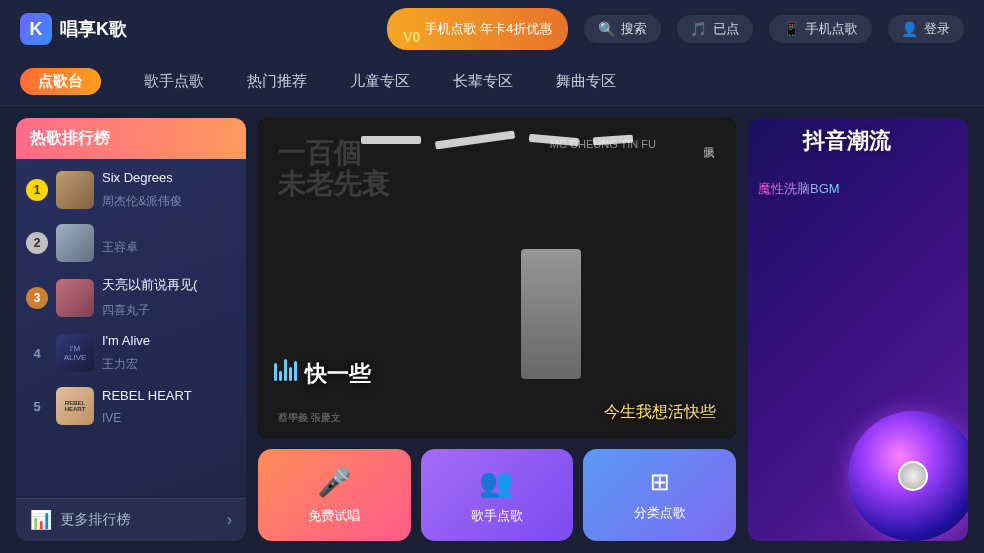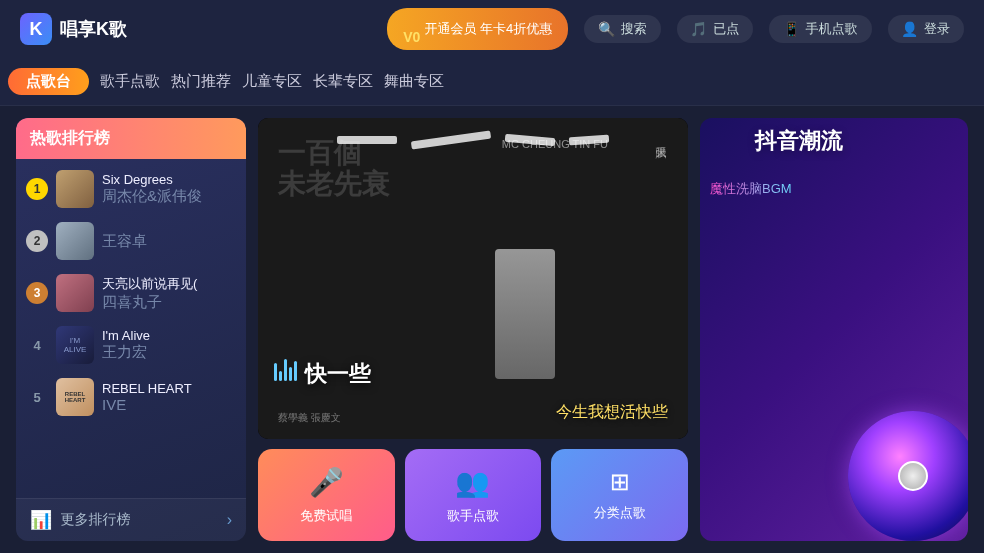--- a/index.html
+++ b/index.html
@@ -59,25 +59,25 @@
       cursor: pointer;
     }
     .header-icon {
       font-size: 14px;
     }
 
     
     .nav {
       display: flex;
       align-items: center;
-      padding: 0 8px;
+      padding: 0 20px;
       height: 48px;
       background: #1e2440;
       border-bottom: 1px solid rgba(255,255,255,0.05);
-      gap: 11px;
+      gap: 43px;
     }
     .nav-item {
       font-size: 15px;
       color: #ccd;
       cursor: pointer;
       padding: 4px 0;
     }
     .nav-item.active {
       background: linear-gradient(90deg, #ff6b35, #ff9f1c);
       border-radius: 20px;
@@ -134,21 +134,21 @@
     .rank-2 { background: #c0c0c0; color: #333; }
     .rank-3 { background: #cd7f32; color: #fff; }
     .rank-n { background: transparent; color: #8899aa; font-size: 13px; }
     .thumb-placeholder {
       width: 38px; height: 38px;
       border-radius: 6px;
       flex-shrink: 0;
     }
     .chart-info { flex: 1; min-width: 0; }
     .chart-title { font-size: 13px; color: #eef; font-weight: 500; white-space: nowrap; overflow: hidden; text-overflow: ellipsis; }
-    .chart-artist { font-size: 15px; color: #7788aa; margin-top: 0; }
+    .chart-artist { font-size: 12px; color: #7788aa; margin-top: 8px; }
     .chart-footer {
       display: flex; align-items: center; gap: 8px;
       padding: 10px 14px;
       background: rgba(255,255,255,0.04);
       cursor: pointer;
       border-top: 1px solid rgba(255,255,255,0.07);
     }
     .chart-footer-icon {
       font-size: 18px; color: #6b9fff;
     }
@@ -256,21 +256,21 @@
       cursor: pointer;
     }
     .action-btn-1 { background: linear-gradient(135deg, #ff8c5a, #ff5c8a); }
     .action-btn-2 { background: linear-gradient(135deg, #a46cf5, #7c4af0); }
     .action-btn-3 { background: linear-gradient(135deg, #5b9af5, #7c6af0); }
     .action-icon { font-size: 28px; }
     .action-label { font-size: 13px; font-weight: 500; color: #fff; }
 
     
     .right-panel {
-      width: 268px;
+      width: 220px;
       flex-shrink: 0;
       display: flex;
       flex-direction: row;
       gap: 4px;
     }
     .tiktok-banner {
       flex: 1;
       border-radius: 12px;
       background: linear-gradient(135deg, #1a1060 0%, #3a1080 50%, #6020a0 100%);
       overflow: hidden;
@@ -373,21 +373,21 @@
 <div class="header">
   <div class="logo-area">
     <div class="logo-icon">
       <span>K</span>
     </div>
     <span class="logo-text">唱享K歌</span>
   </div>
 
   <div class="vip-btn">
     <span class="vip-v">V0</span>
-    <span>开通会员 年卡4折优惠</span>
+    <span>手机点歌 年卡4折优惠</span>
   </div>
 
   <div class="header-btn">
     <span class="header-icon">🔍</span>
     <span>搜索</span>
   </div>
 
   <div class="header-btn">
     <span class="header-icon">🎵</span>
     <span>已点</span>

